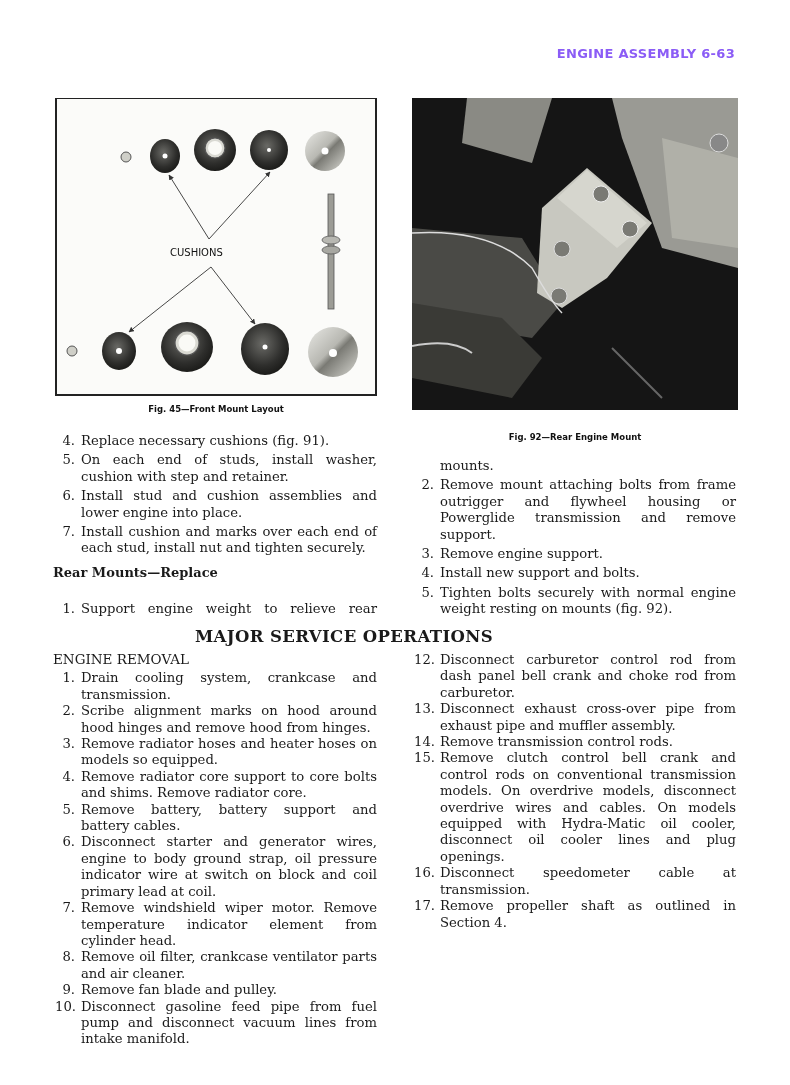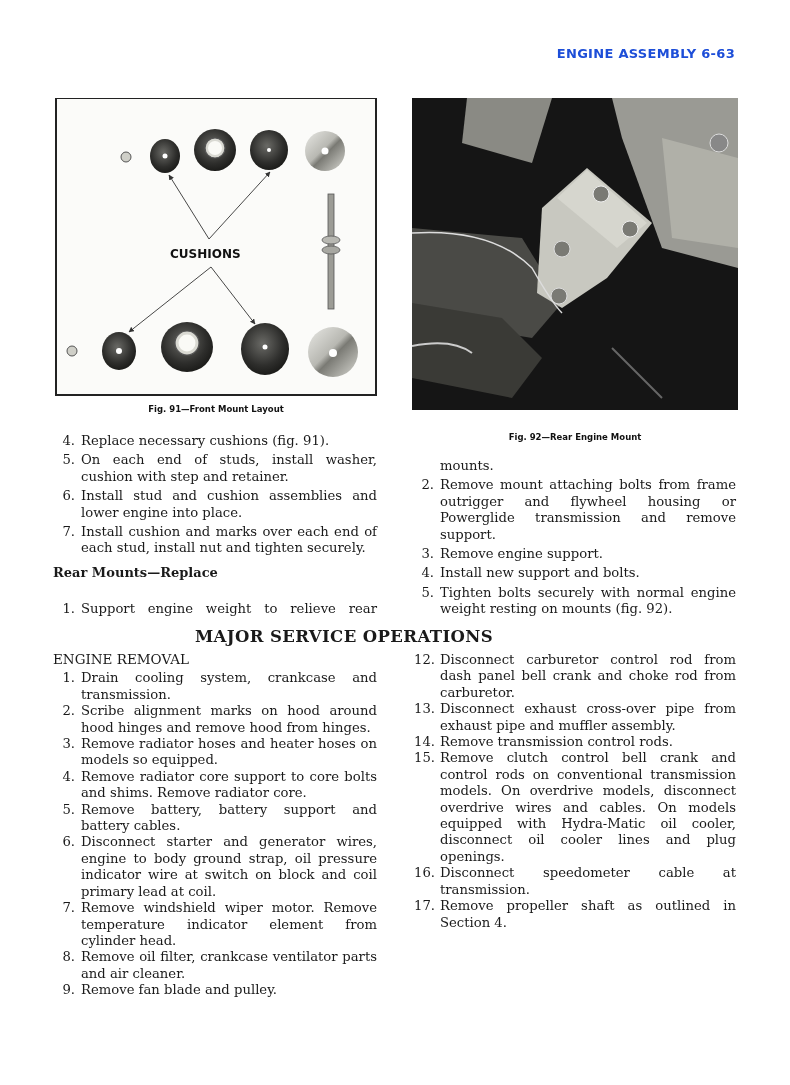--- a/index.html
+++ b/index.html
@@ -1,18 +1,18 @@
 <!DOCTYPE html>
 <html><head>
 <meta charset="utf-8">
 <style>
   html, body { margin: 0; padding: 0; background: #ffffff; }
   body { width: 790px; height: 1085px; position: relative; overflow: hidden; color: #1a1a1a; font-family: "DejaVu Serif", "Liberation Serif", serif; }
   .abs { position: absolute; }
-  .running-head { right: 55px; top: 46px; font-family: "DejaVu Sans", "Liberation Sans", sans-serif; font-weight: bold; font-size: 13px; letter-spacing: 0.3px; color: #1d4ed8; }
+  .running-head { right: 55px; top: 46px; font-family: "DejaVu Sans", "Liberation Sans", sans-serif; font-weight: bold; font-size: 13px; letter-spacing: 0.3px; color: #8b5cf6; }
 
   
   .fig91 { left: 55px; top: 98px; width: 322px; height: 298px; border: 2px solid #222; border-top-width: 1px; background: #fbfbf9; box-sizing: border-box; }
   .caption { font-family: "DejaVu Sans", "Liberation Sans", sans-serif; font-weight: bold; font-size: 8.5px; color: #111; }
   .cap91 { left: 55px; top: 404px; width: 322px; text-align: center; }
   .cap92 { left: 412px; top: 432px; width: 326px; text-align: center; }
 
   
   .fig92 { left: 412px; top: 98px; width: 326px; height: 312px; background: #141414; overflow: hidden; }
 
@@ -101,23 +101,23 @@
         <circle cx="276" cy="254" r="4" fill="#fff"></circle>
       </g>
 
     <g stroke="#333" stroke-width="0.9" fill="none">
       <line x1="152" y1="140" x2="112" y2="76" marker-end="url(#arr)"></line>
       <line x1="152" y1="140" x2="213" y2="73" marker-end="url(#arr)"></line>
       <line x1="154" y1="168" x2="72" y2="233" marker-end="url(#arr)"></line>
       <line x1="154" y1="168" x2="198" y2="225" marker-end="url(#arr)"></line>
     </g>
   </svg>
-  <div class="abs caption" style="left:113px; top:148px; font-weight:bold; font-size:12px;">CUSHIONS</div>
-</div>
-<div class="abs caption cap91">Fig. 91—Front Mount Layout</div>
+  <div class="abs caption" style="left:113px; top:148px; font-weight:normal; font-size:10px;">CUSHIONS</div>
+</div>
+<div class="abs caption cap91">Fig. 45—Front Mount Layout</div>
 
 <div class="abs fig92 fig-canvas">
   <svg width="326" height="312" viewBox="0 0 326 312">
     <rect width="326" height="312" fill="#151515"></rect>
     <polygon points="55,0 140,0 120,65 50,45" fill="#8a8a84"></polygon>
     <polygon points="200,0 326,0 326,170 250,150 210,40" fill="#9a9a94"></polygon>
     <polygon points="250,40 326,60 326,150 260,140" fill="#b0b0a8"></polygon>
     <polygon points="0,130 110,140 150,205 120,240 60,230 0,210" fill="#4a4a46"></polygon>
     <polygon points="0,205 90,220 130,260 100,300 0,280" fill="#3a3a36"></polygon>
     <polygon points="130,110 175,70 240,125 195,180 150,210 125,195" fill="#c8c8c0"></polygon>
@@ -218,20 +218,24 @@
         <span class="txt">Remove windshield wiper motor. Remove temperature indicator element from cylinder head.</span>
       </li>
     <li>
         <span class="num">8.</span>
         <span class="txt">Remove oil filter, crankcase ventilator parts and air cleaner.</span>
       </li>
     <li>
         <span class="num">9.</span>
         <span class="txt">Remove fan blade and pulley.</span>
       </li>
+    <li>
+        <span class="num">10.</span>
+        <span class="txt">Disconnect gasoline feed pipe from fuel pump and disconnect vacuum lines from intake manifold.</span>
+      </li>
   </ol>
 </div>
 
 <div class="abs col" style="left:414px; top:652px; width:322px;">
   <ol class="steps tight">
     <li>
         <span class="num">12.</span>
         <span class="txt">Disconnect carburetor control rod from dash panel bell crank and choke rod from carburetor.</span>
       </li>
     <li>

